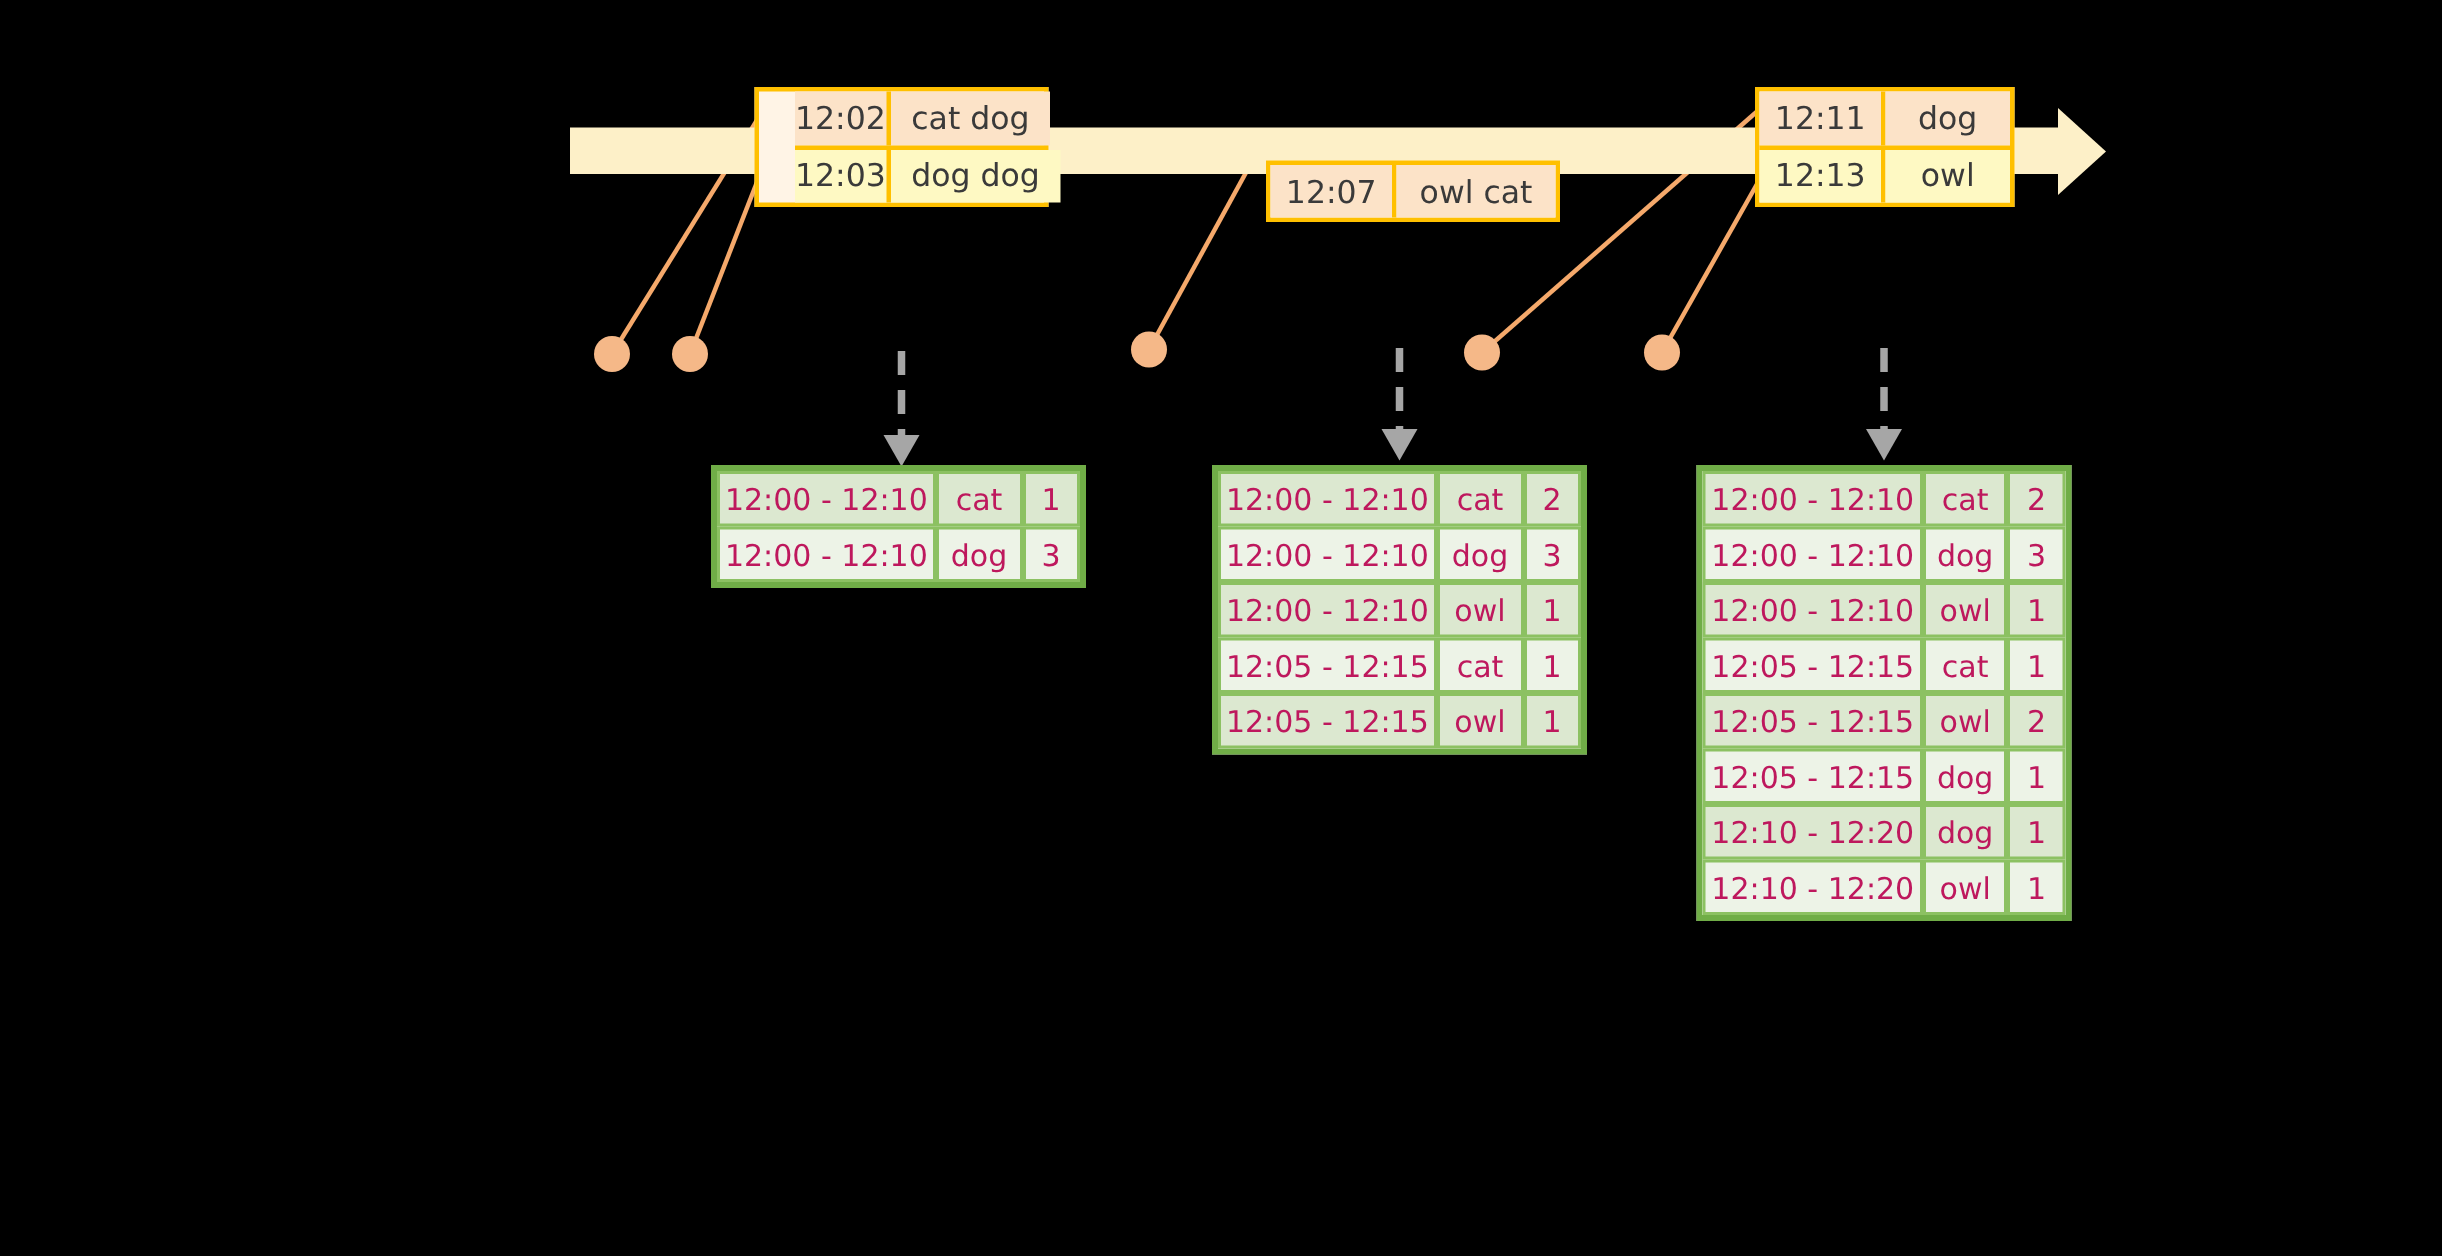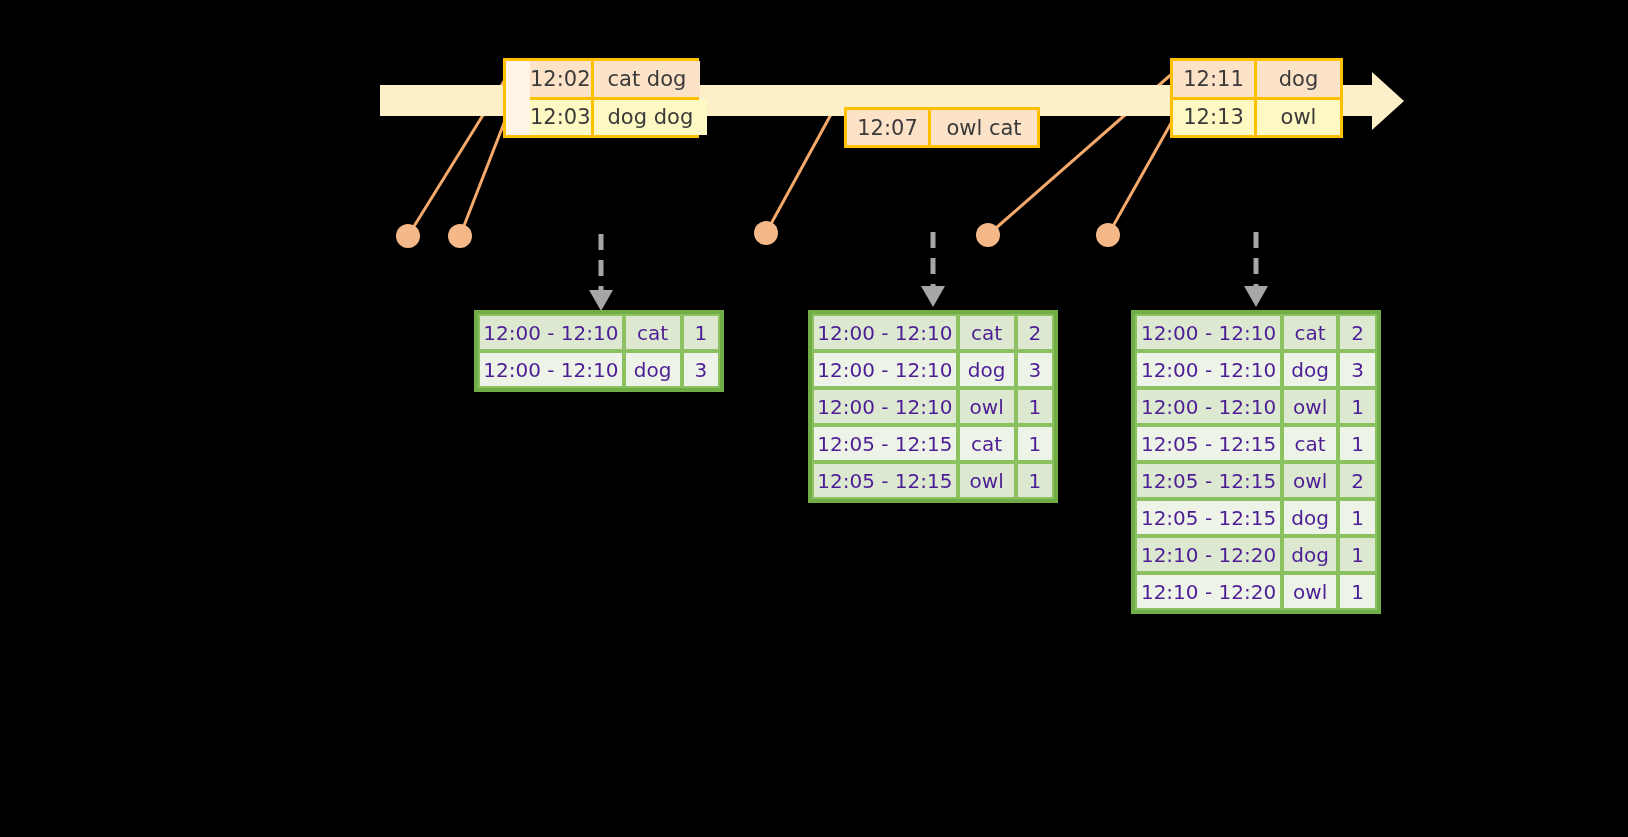--- a/index.html
+++ b/index.html
@@ -105,21 +105,21 @@
   .rt-row.even {
     background: #DCE8D0;
   }
   .rt-row.odd {
     background: #EDF3E7;
   }
   .rt-cell {
     display: flex;
     align-items: center;
     justify-content: center;
-    color: #4c1d95;
+    color: #be185d;
     font-size: 20px;
     border: 2px solid #8CC162;
     box-sizing: border-box;
     white-space: nowrap;
     background: transparent;
   }
   .rt-cell.k-window { width: 152px; }
   .rt-cell.k-word   { width: 60px; }
   .rt-cell.k-count  { width: 40px; }
 

